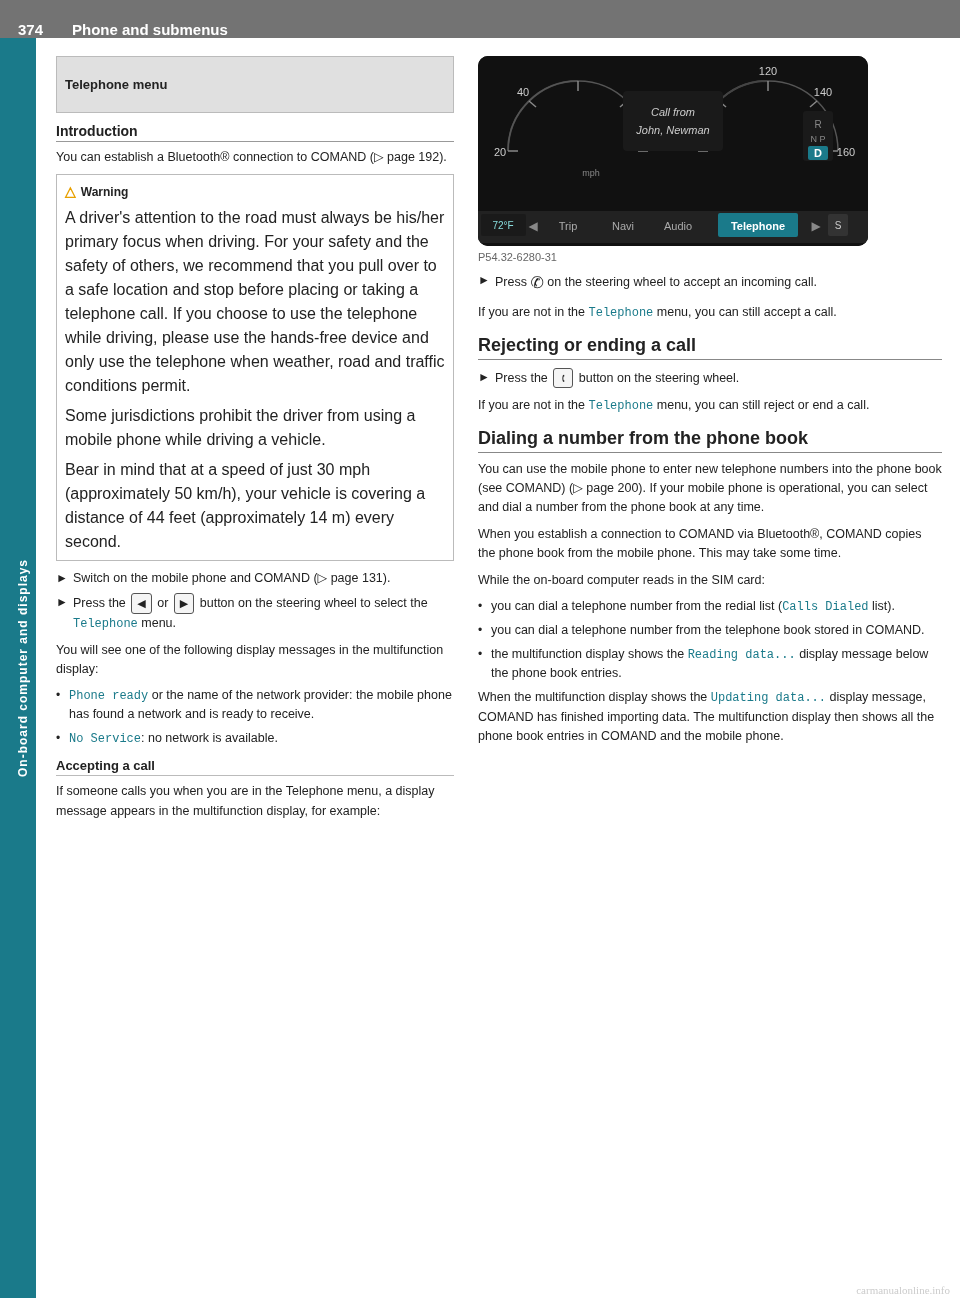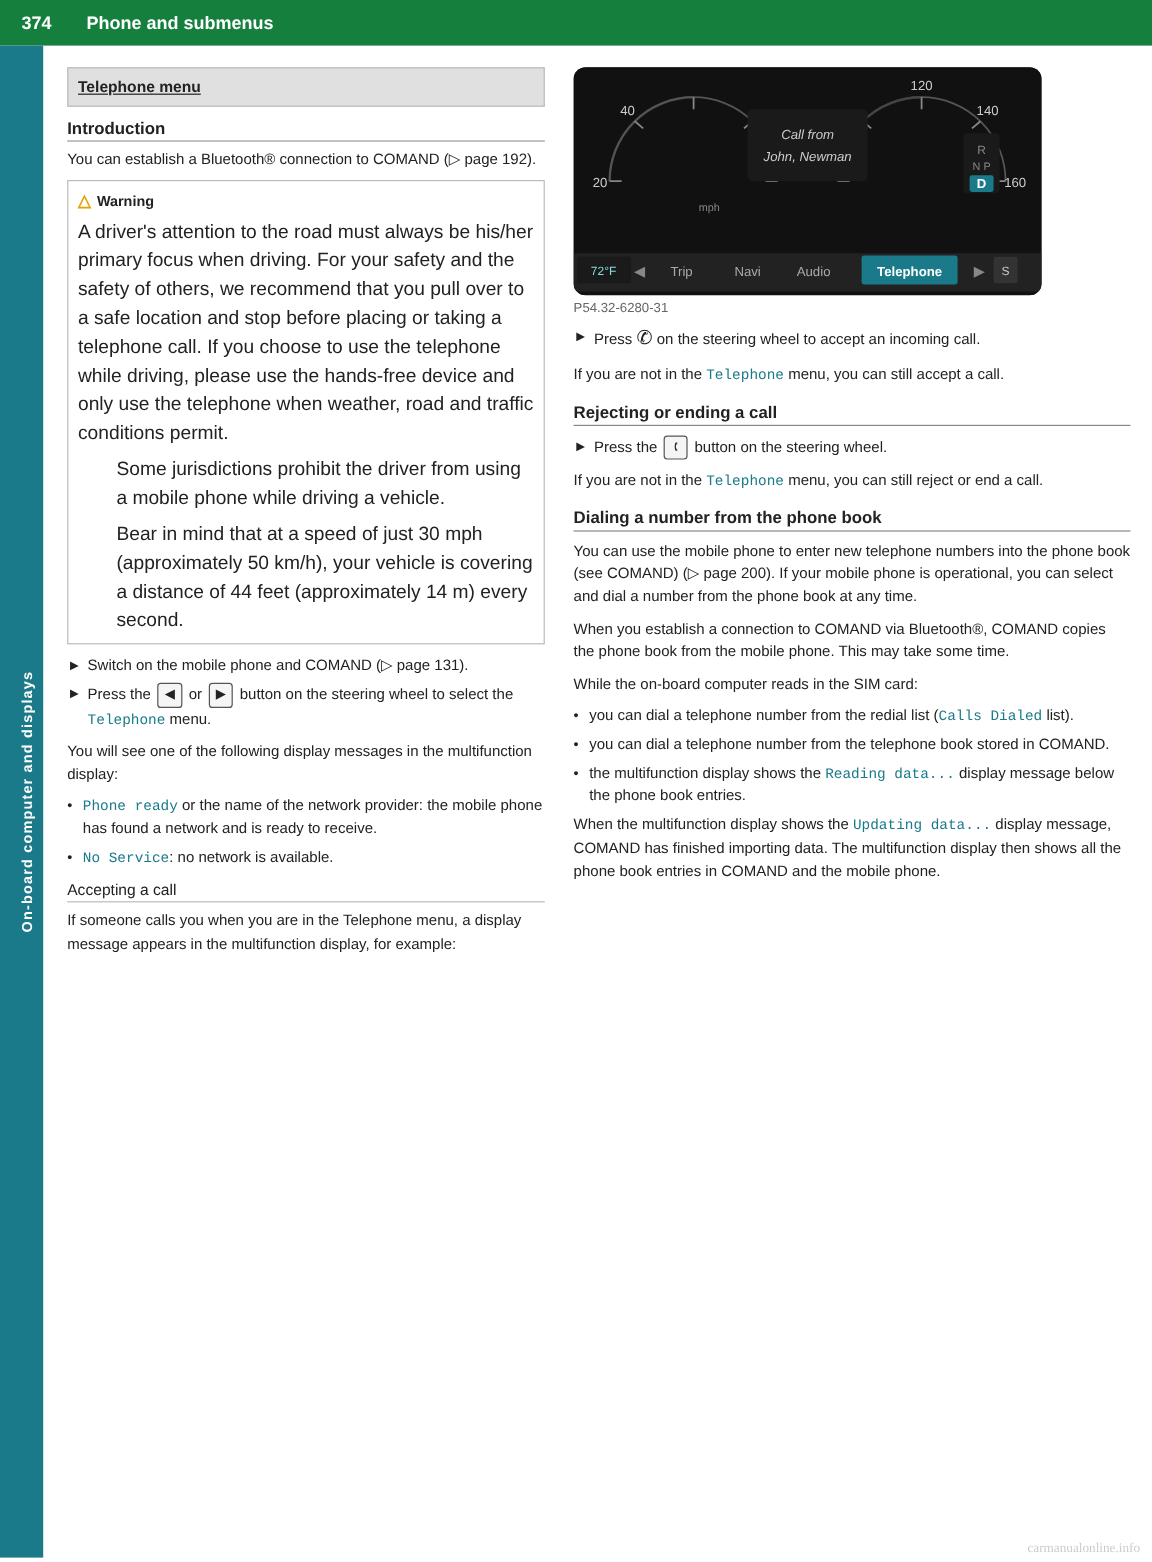--- a/index.html
+++ b/index.html
@@ -7,24 +7,24 @@
       width: 960px;
       min-height: 1302px;
       font-family: Arial, Helvetica, sans-serif;
       font-size: 13px;
       background: #fff;
       color: #222;
     }
 
     
     .header-bar {
-      background: #15803d;
+      background: #737373;
       color: #fff;
       display: flex;
-      align-items: center;
+      align-items: flex-end;
       height: 38px;
       padding: 0 18px;
     }
     .header-page-num {
       font-size: 15px;
       font-weight: bold;
       margin-right: 18px;
       min-width: 36px;
     }
     .header-title {
@@ -77,38 +77,37 @@
     }
     .right-col {
       flex: 1;
       padding: 0 18px 0 10px;
     }
 
     
     .section-box {
       background: #e0e0e0;
       border: 1px solid #bbb;
-      padding: 8px 8px;
+      padding: 20px 8px;
       font-size: 13px;
       font-weight: bold;
       margin-bottom: 10px;
-      text-decoration: underline;
     }
 
     
     .section-heading {
       font-size: 14px;
       font-weight: bold;
       border-bottom: 1px solid #999;
       margin-bottom: 6px;
       padding-bottom: 2px;
     }
     .subsection-heading {
       font-size: 13px;
-      font-weight: normal;
+      font-weight: bold;
       border-bottom: 1px solid #bbb;
       margin-bottom: 6px;
       padding-bottom: 2px;
       margin-top: 10px;
     }
 
     
     .warning-box {
       border: 1px solid #bbb;
       padding: 6px 8px;
@@ -127,21 +126,20 @@
     .warning-icon {
       font-size: 14px;
       color: #e8a000;
     }
     .warning-text {
       font-size: 16px;
       line-height: 1.5;
     }
     .warning-para {
       margin-top: 6px;
-      margin-left: 32px;
     }
 
     
     .arrow-list {
       list-style: none;
       padding: 0;
       margin: 8px 0;
     }
     .arrow-list li {
       display: flex;
@@ -225,21 +223,21 @@
       padding: 1px 5px;
       font-size: 11px;
       min-width: 20px;
       background: #f5f5f5;
       margin: 0 2px;
       vertical-align: middle;
     }
 
     .bold-heading {
       font-weight: bold;
-      font-size: 14px;
+      font-size: 18px;
       border-bottom: 1.5px solid #888;
       padding-bottom: 3px;
       margin-bottom: 7px;
       margin-top: 12px;
     }
 
     
     .watermark {
       position: fixed;
       bottom: 6px;

